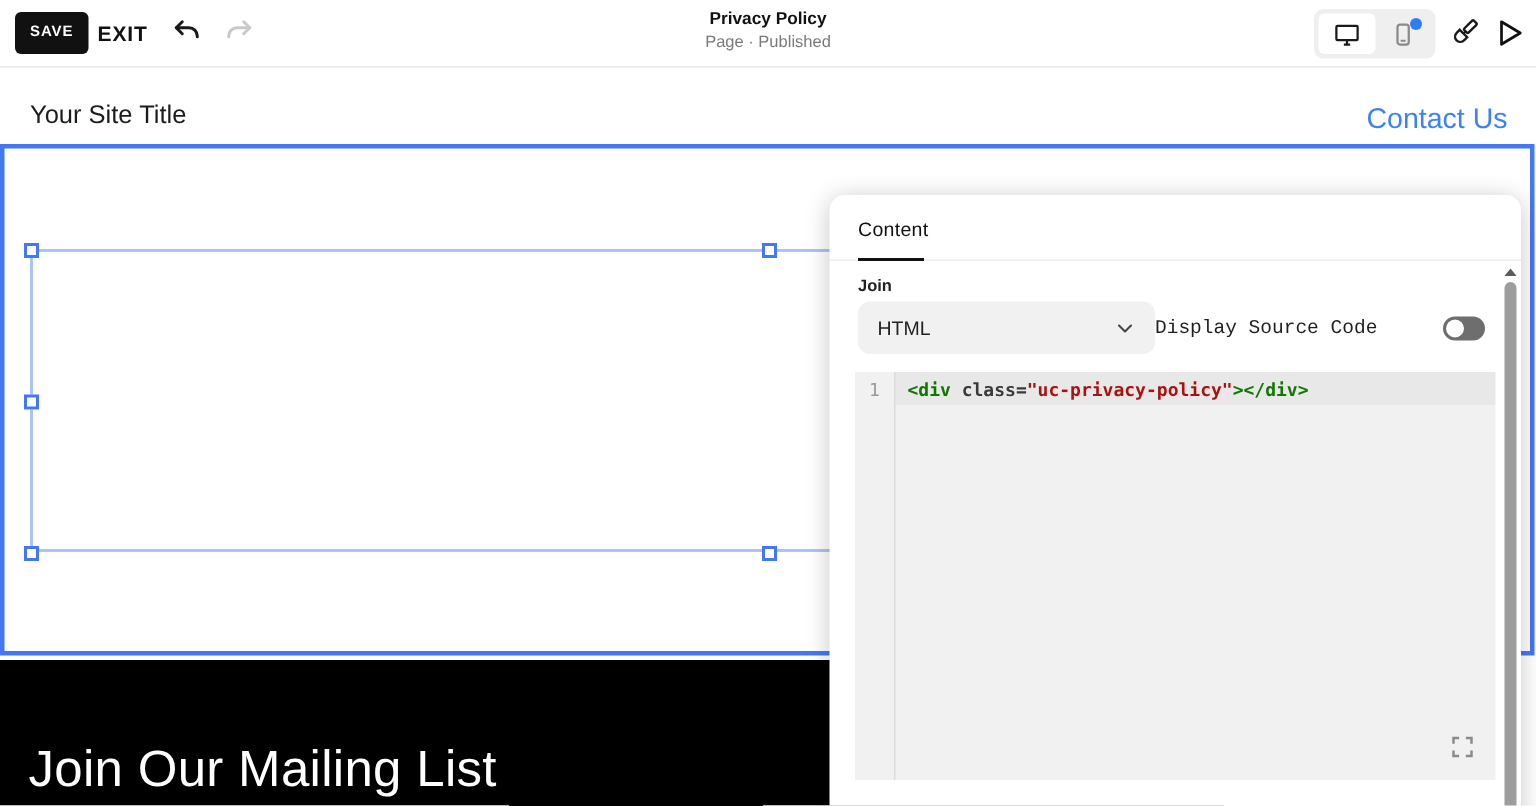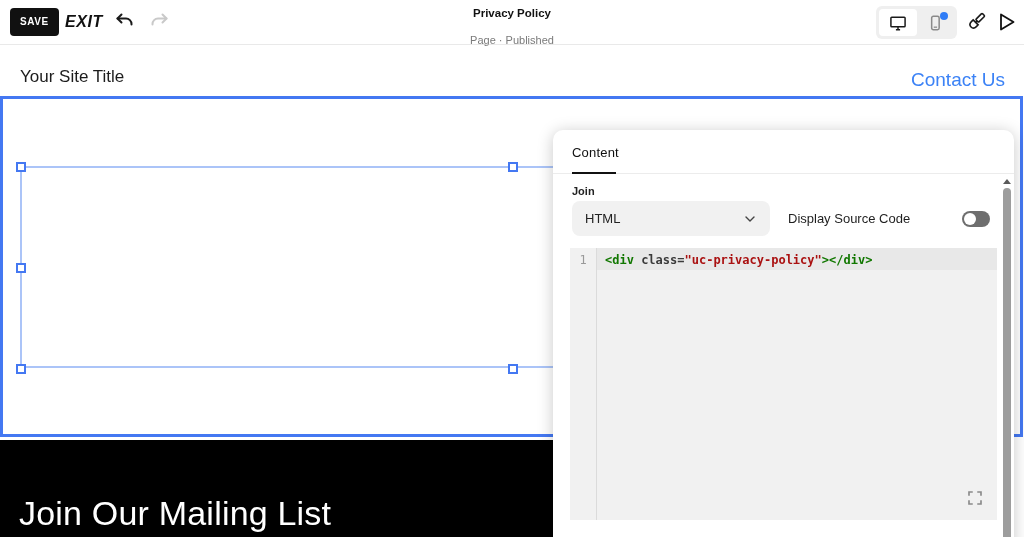--- a/index.html
+++ b/index.html
@@ -8,29 +8,29 @@
   .stage { position:relative; width:1024px; height:537px; background:#fff; }
 
   
   .toolbar { position:absolute; top:0; left:0; right:0; height:45px; background:#fff;
              border-bottom:1px solid #e9e9e9; z-index:30; }
   .save-btn { position:absolute; left:10px; top:8px; height:28px; padding:0 10px;
               background:#111; color:#fff; border:none; border-radius:4px;
               font-family:inherit; font-size:10px; font-weight:bold; letter-spacing:.6px;
               line-height:28px; cursor:pointer; }
   .exit-btn { position:absolute; left:65px; top:8px; height:28px; background:none; border:none;
-              font-family:inherit; font-size:16px; font-weight:bold; letter-spacing:.6px;
-              color:#111; cursor:pointer;font-style:italic; }
+              font-family:inherit; font-size:14px; font-weight:bold; letter-spacing:.6px;
+              color:#111; cursor:pointer; }
   .icon-btn { position:absolute; top:10px; width:24px; height:24px; background:none; border:none;
               cursor:pointer; padding:0; }
   .undo { left:112px; } .redo { left:148px; }
   .tb-center { position:absolute; left:50%; top:7px; transform:translateX(-50%);
                text-align:center; white-space:nowrap; }
   .tb-title { font-size:11.5px; font-weight:bold; color:#111; }
-  .tb-sub { font-size:11px; color:#7a7a7a; margin-top:15px; }
+  .tb-sub { font-size:11px; color:#7a7a7a; margin-top:3px; }
   .device-toggle { position:absolute; right:67px; top:6px; width:81px; height:33px;
                    background:#efefef; border-radius:6px; display:flex; padding:3px; }
   .device-seg { flex:1; display:flex; align-items:center; justify-content:center;
                 border:none; background:none; border-radius:4px; cursor:pointer; position:relative; }
   .device-seg.selected { background:#fff; }
   .blue-dot { position:absolute; top:3px; right:6px; width:8px; height:8px; border-radius:50%;
               background:#2f7cf6; }
   .brush-btn { right:36px; } .play-btn { right:6px; }
 
   
@@ -63,21 +63,21 @@
   .panel-tab-underline { position:absolute; left:19px; bottom:-1px; width:44px; height:2px;
                          background:#111; }
   .mode-label { position:absolute; left:19px; top:55px; font-size:11px; font-weight:bold;
                 color:#222; }
   .controls-row { position:absolute; left:19px; right:24px; top:71px; height:35px;
                   display:flex; align-items:center; }
   .dropdown { width:198px; height:35px; background:#f1f1f1; border:none; border-radius:8px;
               display:flex; align-items:center; padding:0 13px; font-size:13px; color:#222;
               cursor:pointer; font-family:inherit; }
   .dropdown .chev { margin-left:auto; display:flex; }
-  .toggle-label { margin-left:18px; font-size:13px; color:#1f1f1f; }
+  .toggle-label { font-size:13px; color:#1f1f1f;font-family:Liberation Mono, monospace; }
   .toggle { margin-left:auto; width:28px; height:16px; background:#6e6e6e; border-radius:8px;
             border:none; position:relative; cursor:pointer; }
   .toggle-knob { position:absolute; left:2px; top:2px; width:12px; height:12px;
                  border-radius:50%; background:#fff; }
 
   .editor { position:absolute; left:17px; top:118px; width:427px; height:272px;
             background:#f1f1f1; display:flex; }
   .gutter { width:27px; border-right:1px solid #dbdbdb; text-align:center;
             font-family:"DejaVu Sans Mono", monospace; font-size:12px; color:#999;
             padding-top:5px; }

